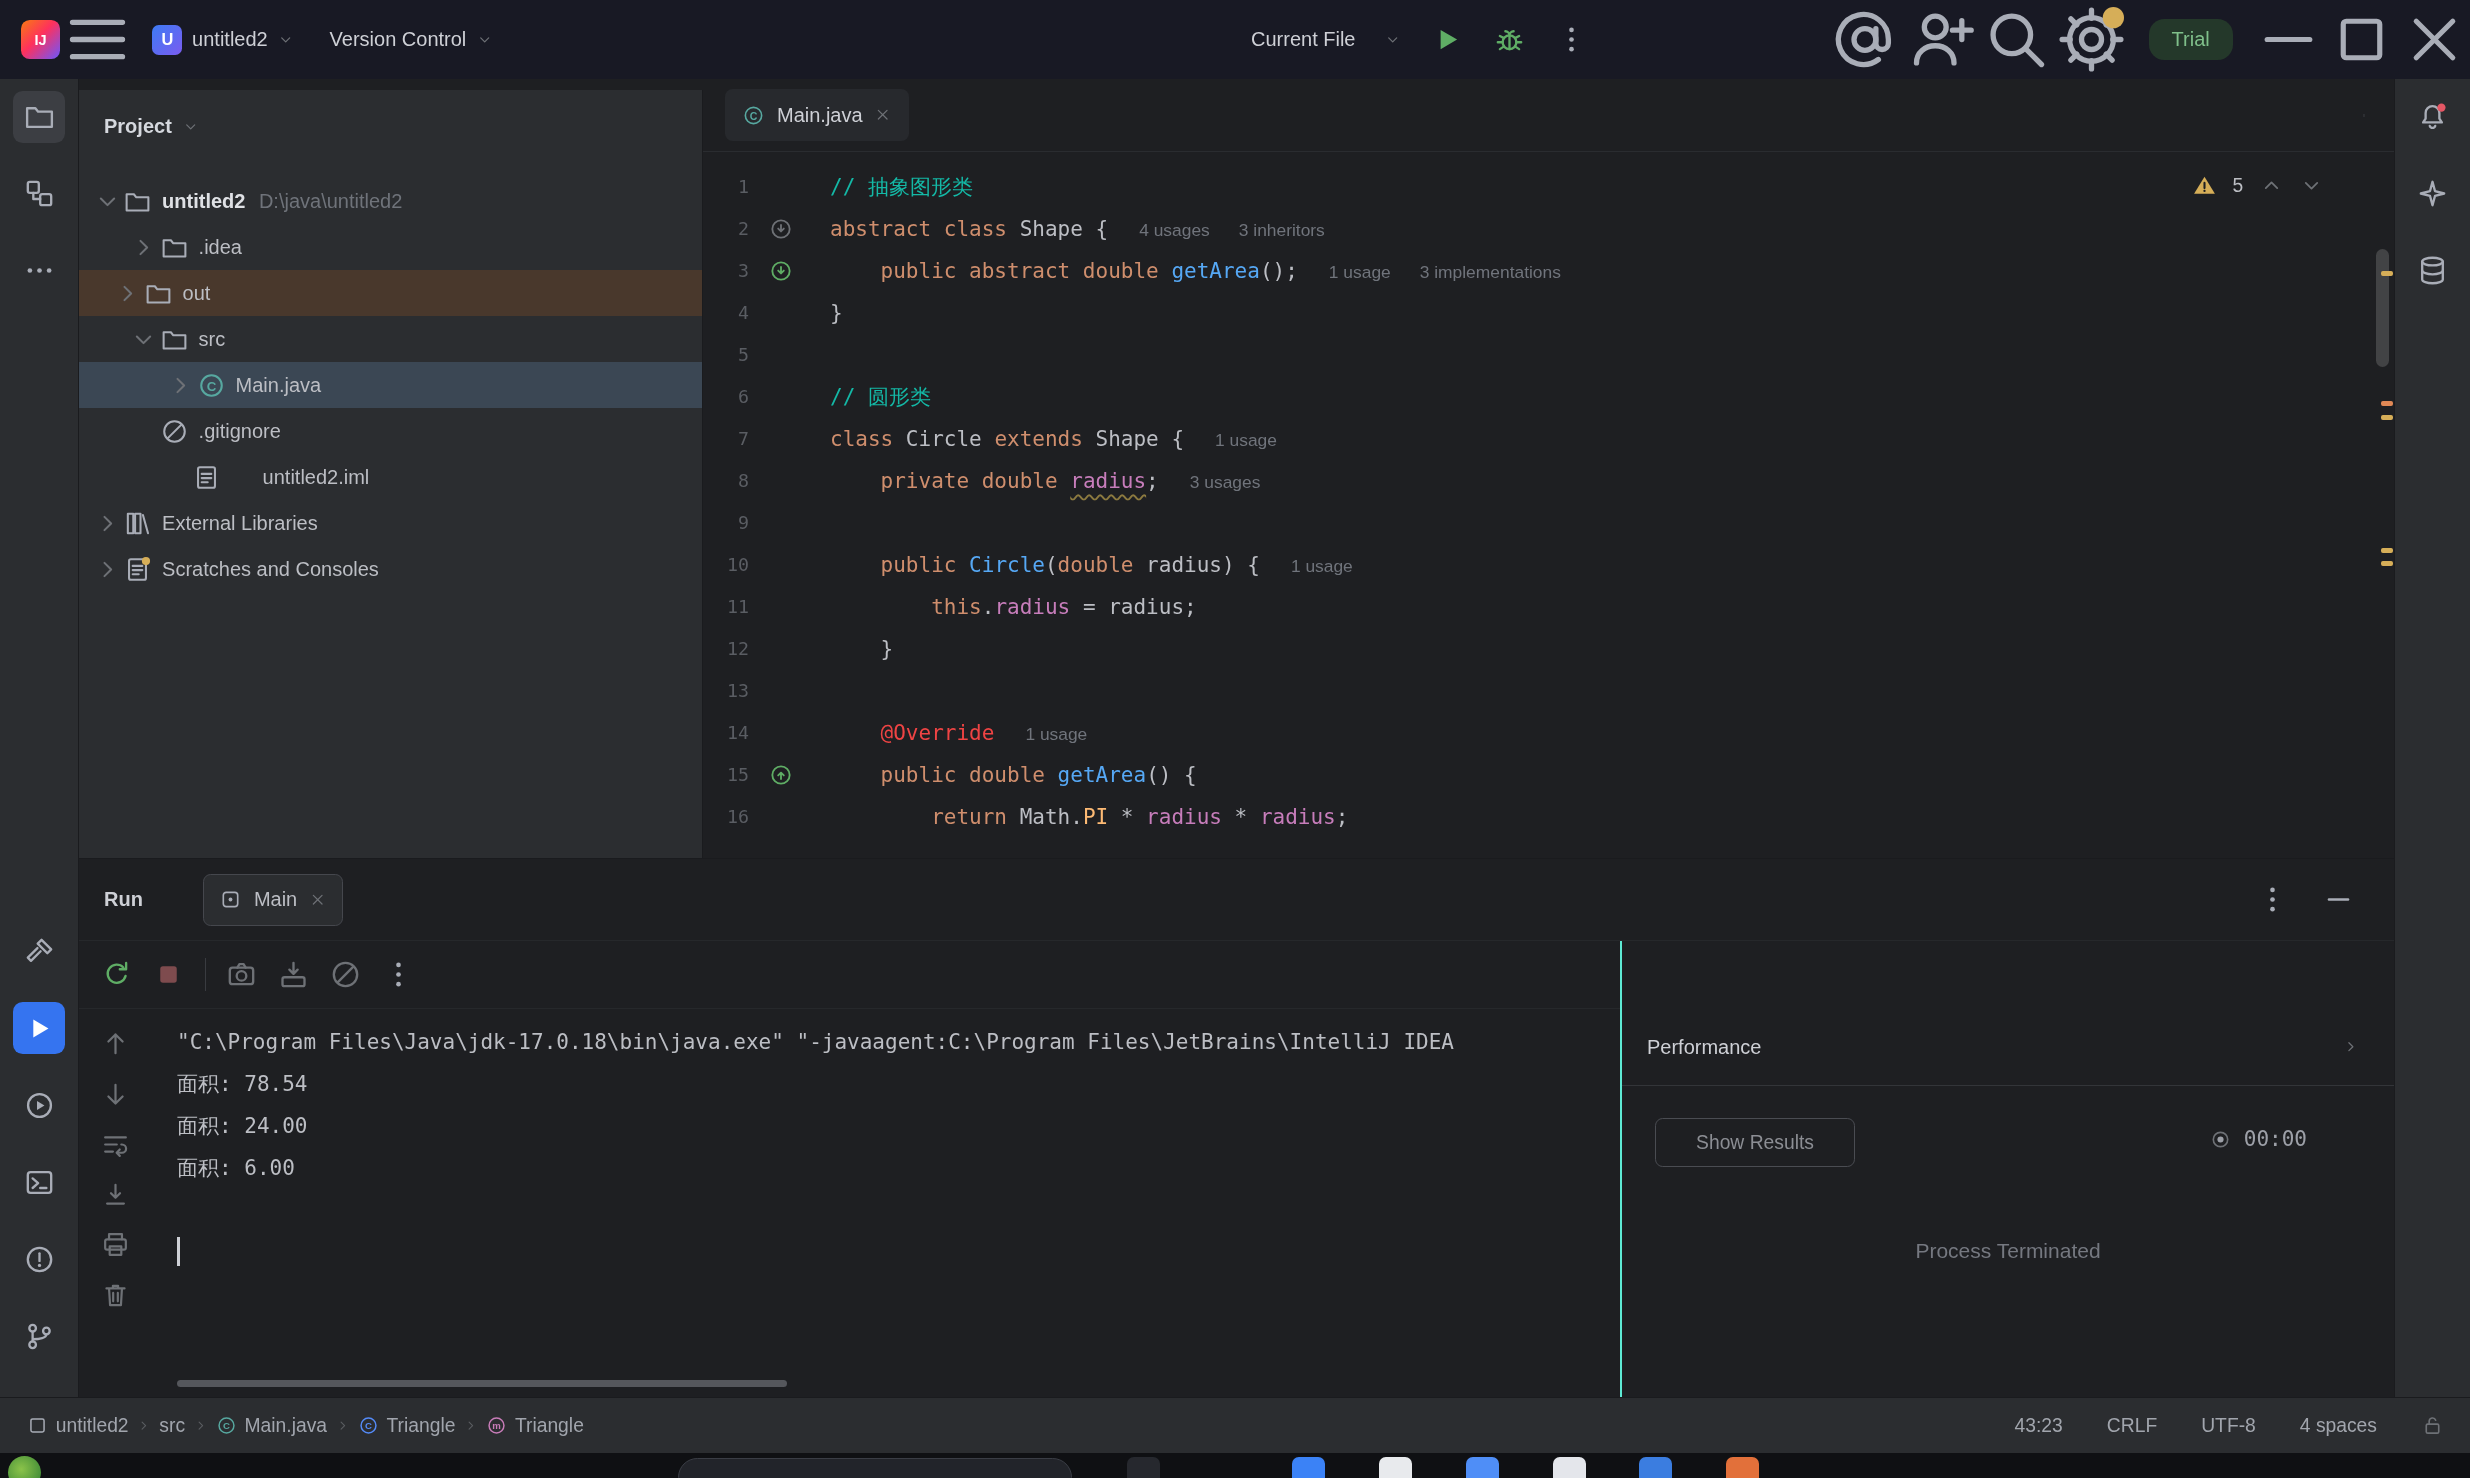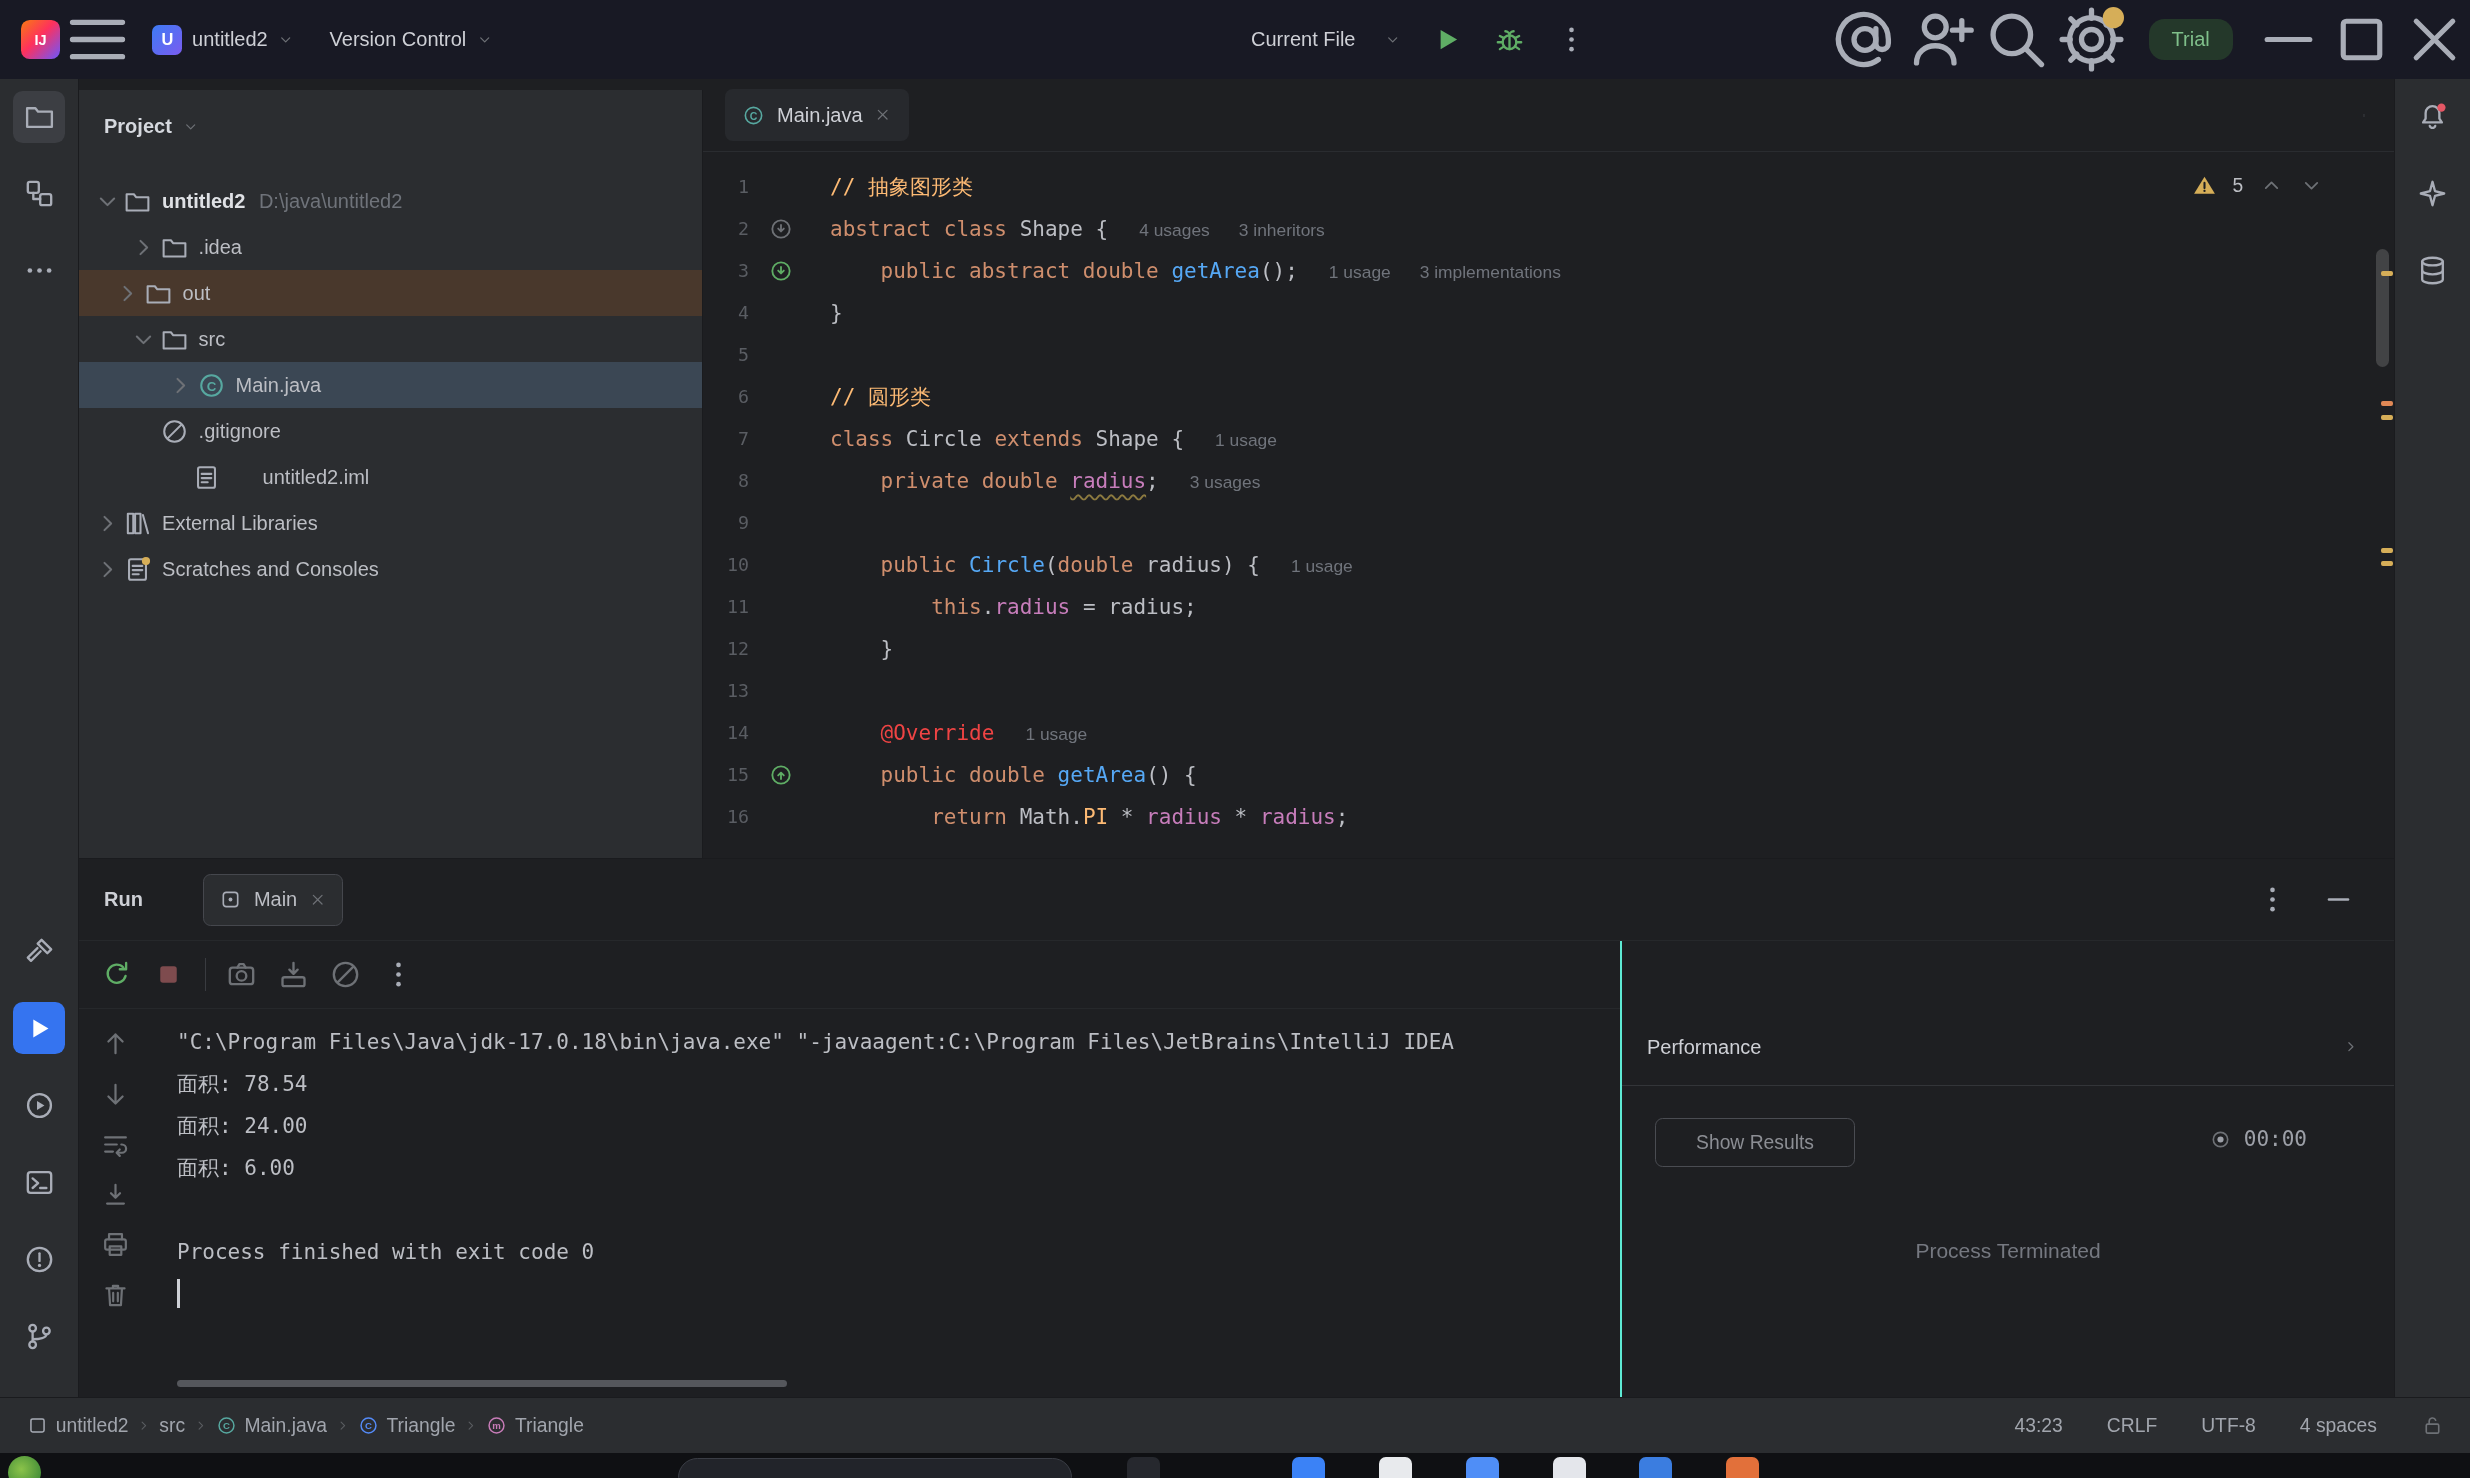--- a/index.html
+++ b/index.html
@@ -60,21 +60,21 @@
   .tabbar{height:73px;display:flex;align-items:center;border-bottom:1px solid #2A2C30;padding-left:22px}
   .tab{height:52px;display:flex;align-items:center;gap:11.6px;padding:0 17.4px;border-radius:7.7px;background:#27292D;color:#CED0D6}
   .tabbar .more{margin-left:auto;padding-right:29px}
   .editor-body{position:relative;height:705px;overflow:hidden}
   .code{padding-top:13.5px;font-family:"DejaVu Sans Mono","Liberation Mono",monospace}
   .code-line{display:flex;height:42px;align-items:center}
   .ln{width:46px;flex:none;text-align:right;color:#5A5D63;font-size:18.3px;font-family:"DejaVu Sans Mono",monospace}
   .gut{width:81px;flex:none;display:flex;align-items:center;padding-left:19.3px}
   .gut .icon{width:26px;height:26px}
   .line-content{white-space:pre;font-size:21px}
-  .tok-txt{color:#BCBEC4}.tok-kw{color:#CF8E6D}.tok-cmt{color:#fdba74}.tok-mtd{color:#56A8F5}
+  .tok-txt{color:#BCBEC4}.tok-kw{color:#CF8E6D}.tok-cmt{color:#14b8a6}.tok-mtd{color:#56A8F5}
   .tok-fld{color:#C77DBB}.tok-ann{color:#ef4444}
   .tok-sfld{color:#fdba74;}
   .tok-fldu{color:#C77DBB;text-decoration:underline wavy #8C7A3F;text-decoration-thickness:1.9px;text-underline-offset:5.8px}
   .inlay{color:#70747C;font-size:17.4px;font-family:"Liberation Sans",sans-serif;margin-left:31px}
   .inlay+.inlay{margin-left:29px}
   .inspect{position:absolute;top:21px;right:71px;display:flex;align-items:center;gap:15.4px;color:#BCBEC4;font-size:19.3px}
   .inspect .icon{width:25px;height:25px}
   .vthumb{position:absolute;right:5.8px;top:97px;width:13.5px;height:118px;border-radius:6.8px;background:rgba(255,255,255,.16)}
   .mark{position:absolute;right:1.9px;width:12.6px;height:4.8px;border-radius:1.9px}
 
@@ -699,21 +699,20 @@
                   <path d="M5 6.5h14M10 6V4.5h4V6M7 6.5l.8 13h8.4l.8-13M10.2 10v6.5M13.8 10v6.5"></path>
                 </svg>
               </span>
             </div>
           <div class="console">
               <div class="console-line">"C:\Program Files\Java\jdk-17.0.18\bin\java.exe" "-javaagent:C:\Program Files\JetBrains\IntelliJ IDEA</div>
               <div class="console-line">面积: 78.54</div>
               <div class="console-line">面积: 24.00</div>
               <div class="console-line">面积: 6.00</div>
               <div class="console-line"></div>
-              <div class="console-line">Process finished with exit code 0</div>
               <div class="caret"></div>
             </div>
         </div>
         <div class="hscroll"></div>
       </div>
       <div class="perf-col">
         <div class="perf-header">
           <span>Performance</span>
           <span class="icon tiny dim">
               <svg viewBox="0 0 24 24">

